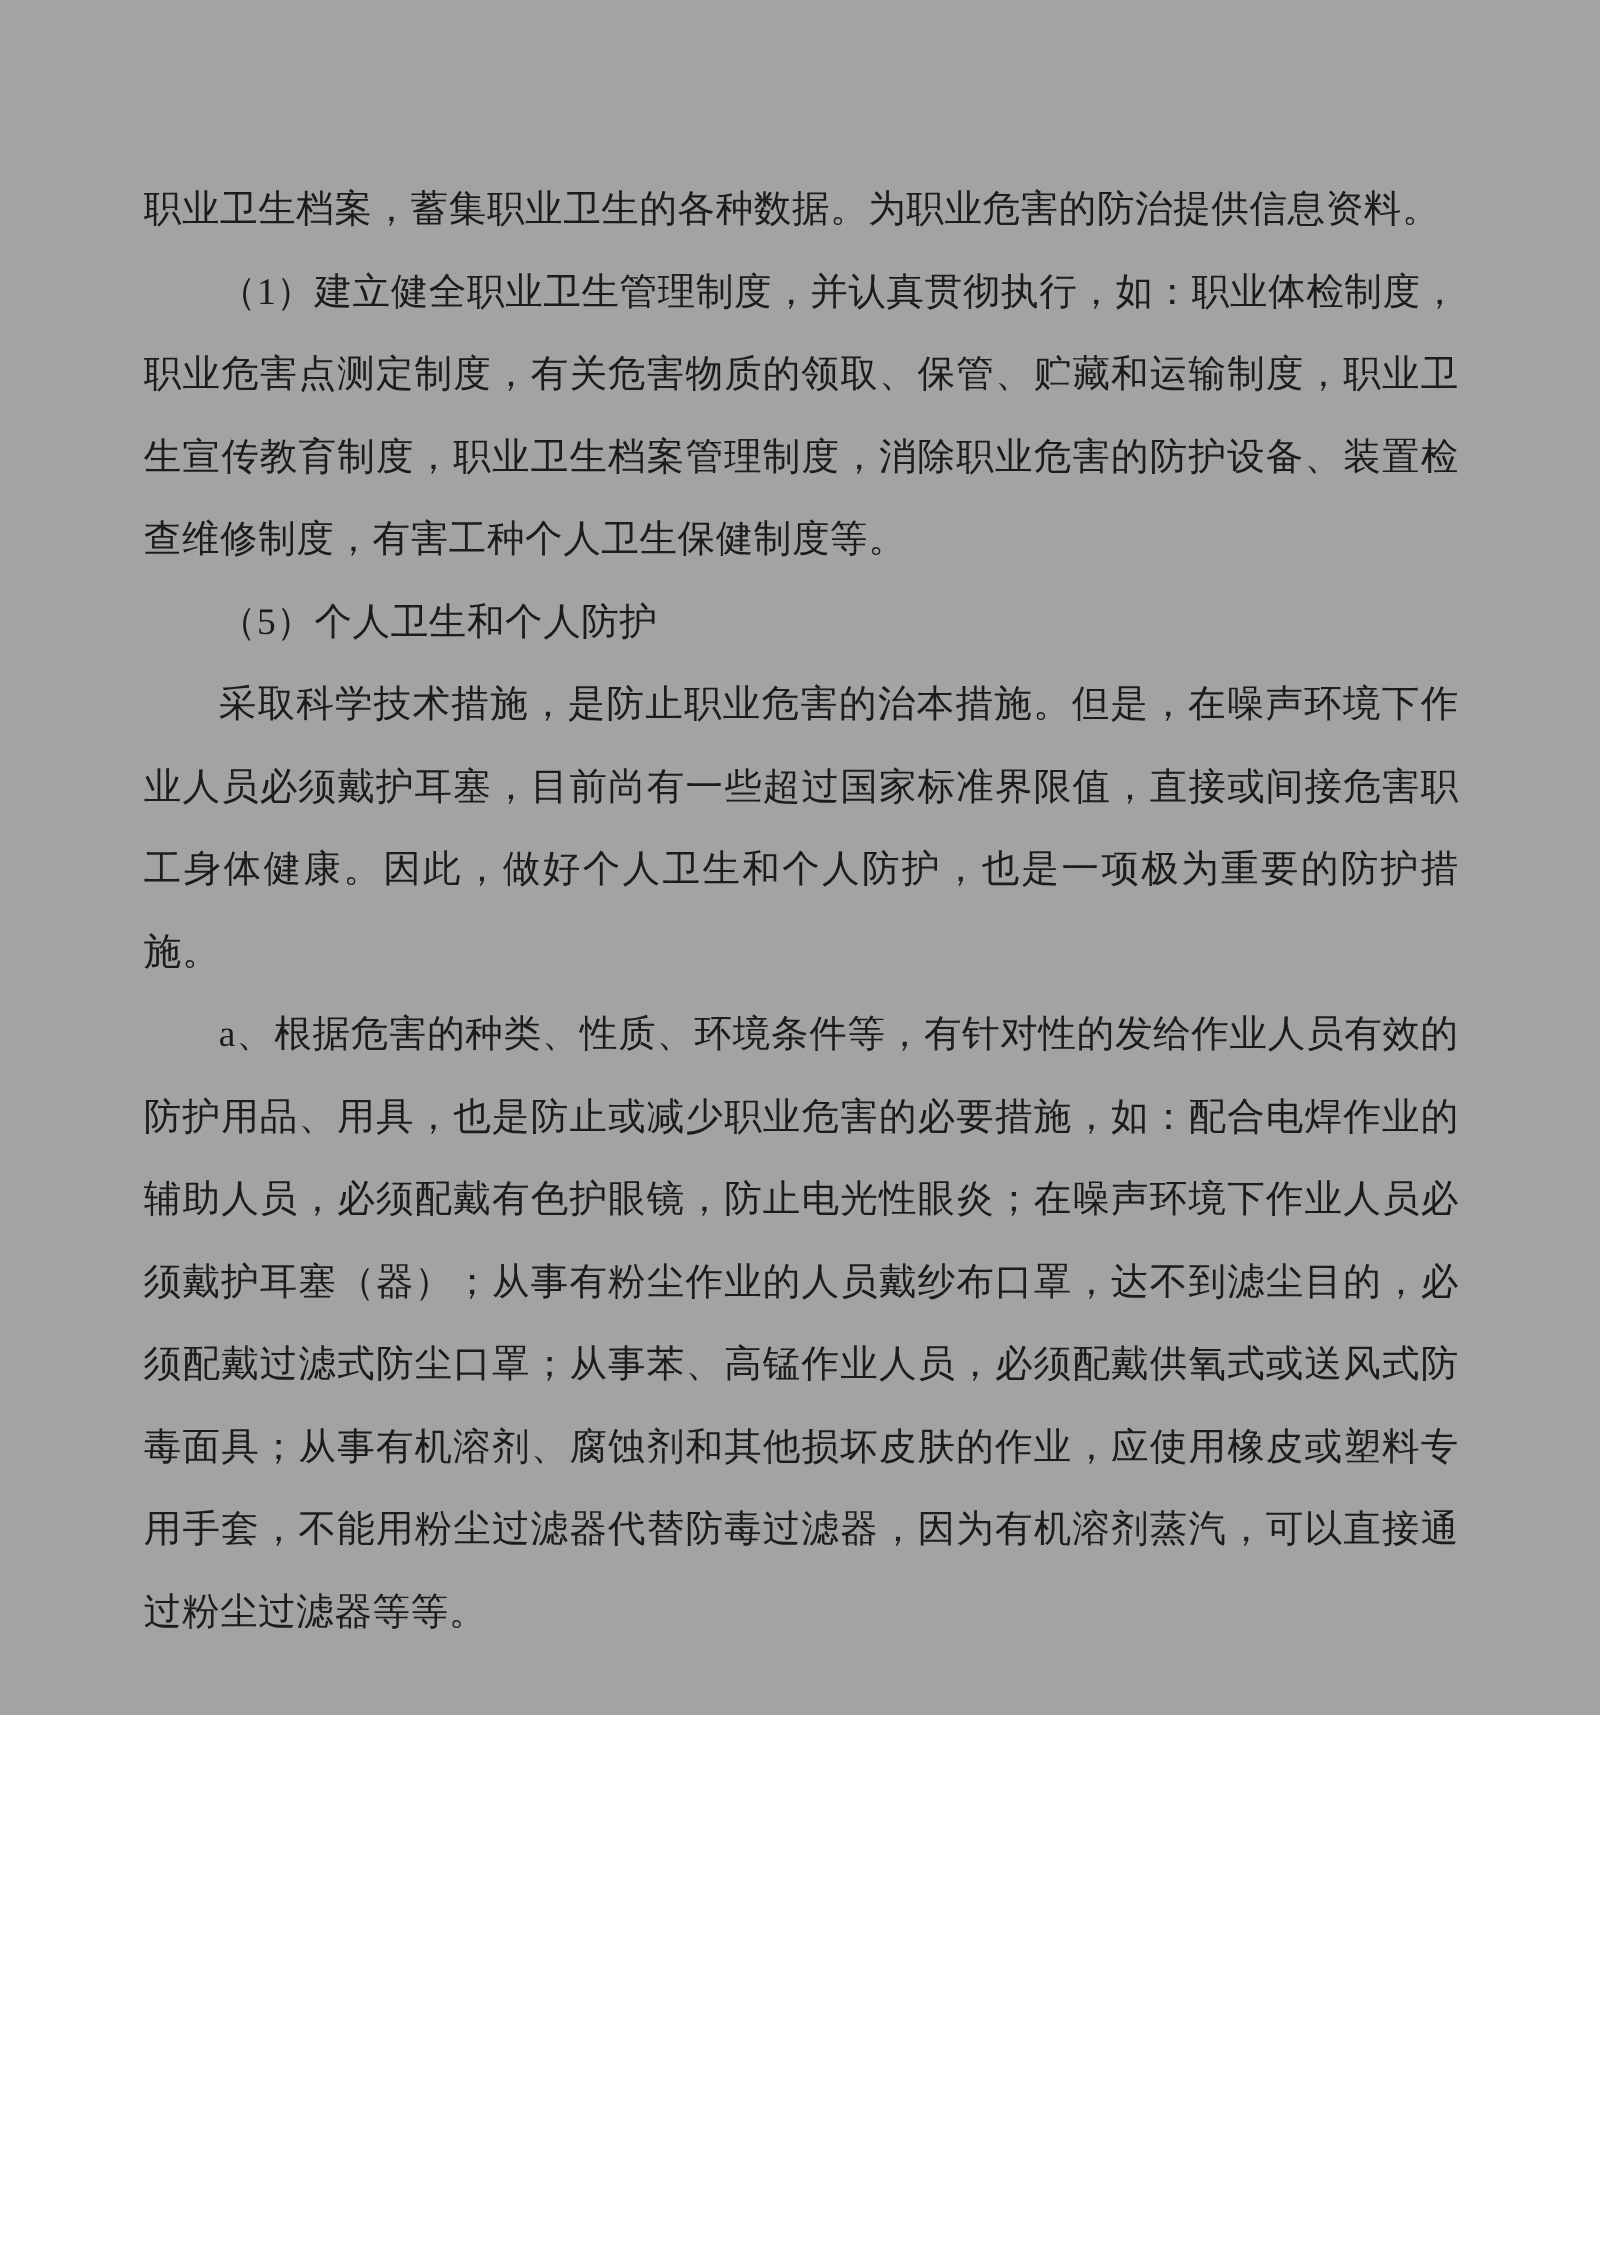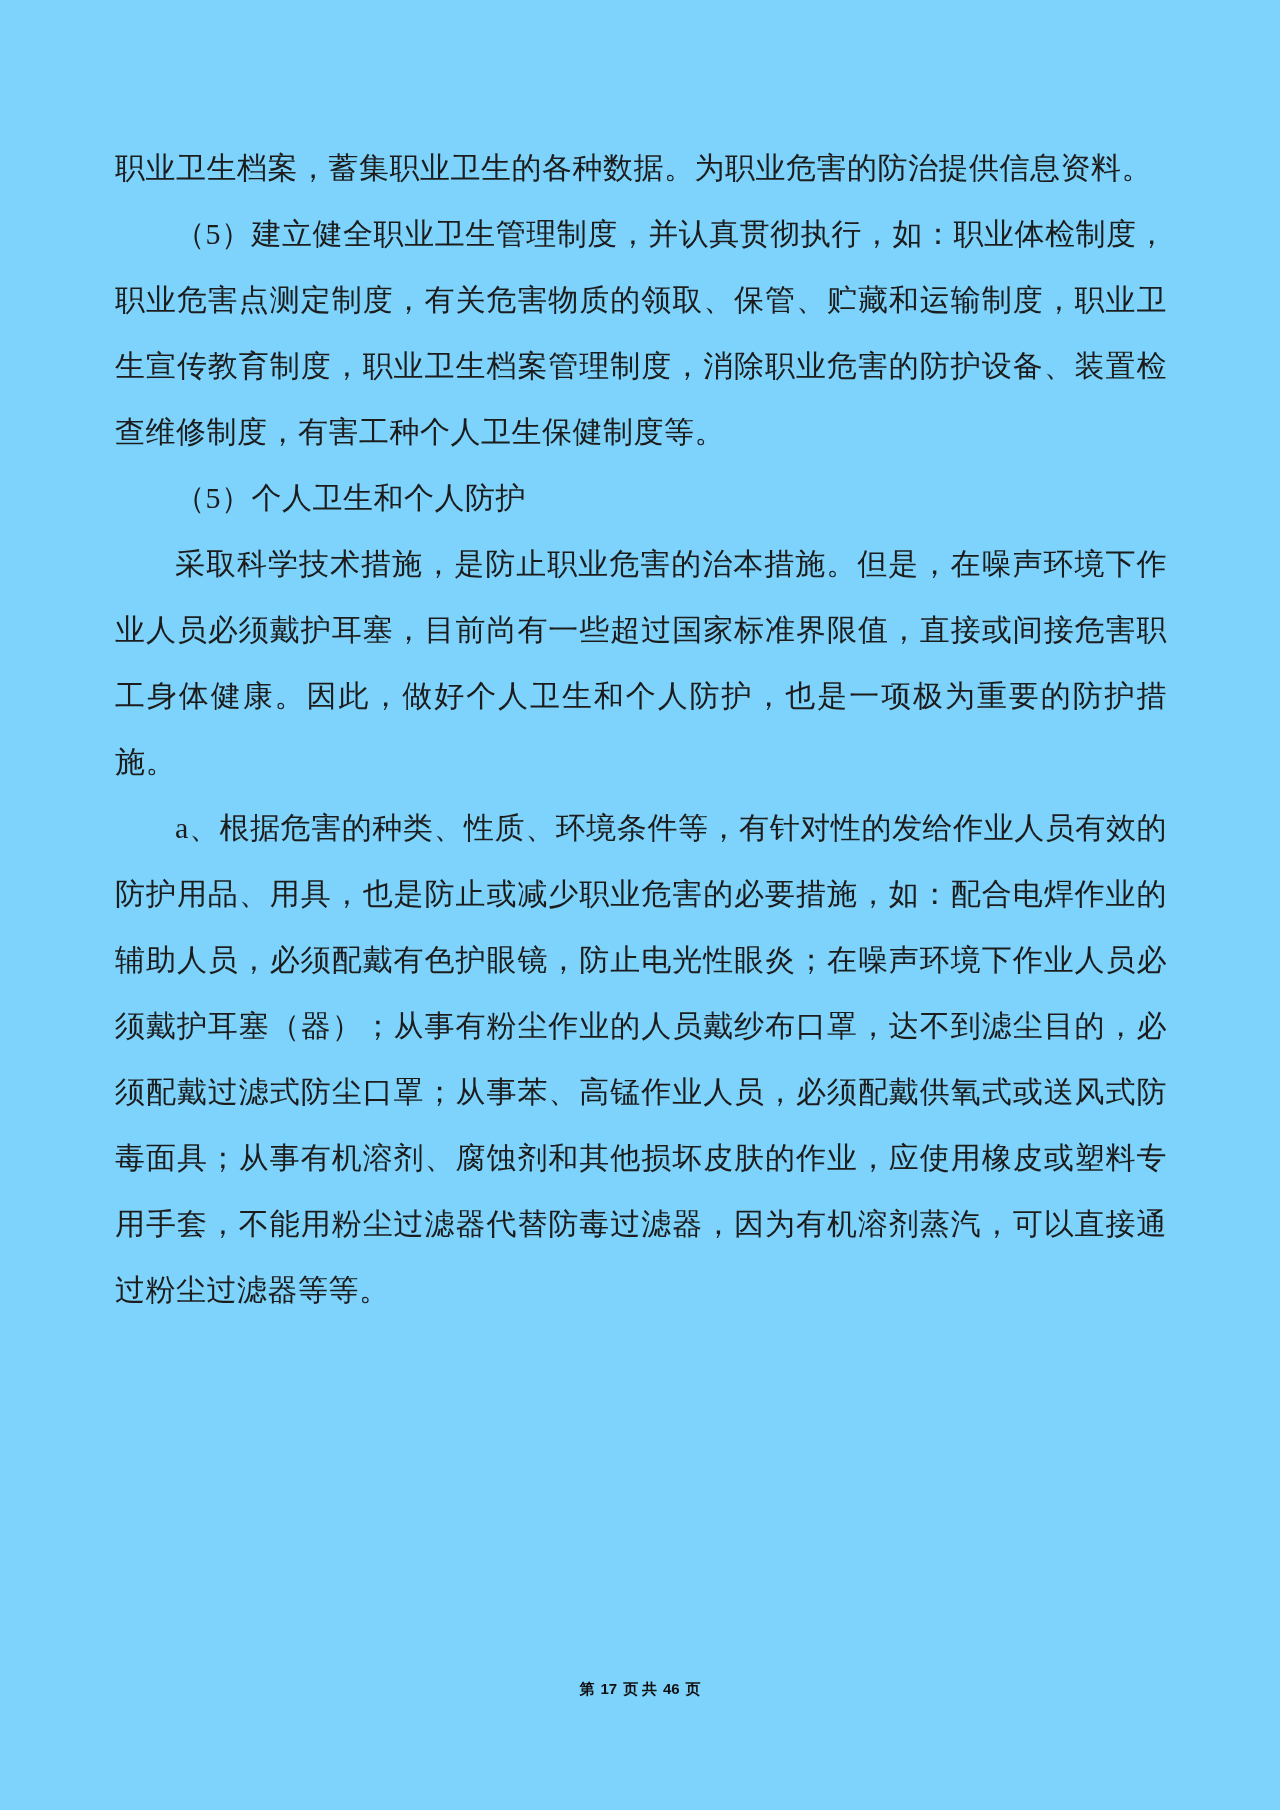--- a/index.html
+++ b/index.html
@@ -3,22 +3,22 @@
 <meta charset="utf-8">
 <style>
   html, body {
     margin: 0;
     padding: 0;
     background: #ffffff;
   }
   .page {
     position: relative;
     width: 1280px;
-    height: 1810px;
-    background: #7dd3fc;
+    height: 1372px;
+    background: #a3a3a3;
     overflow: hidden;
     font-family: "Liberation Serif", "DejaVu Serif", serif;
     color: #1c1c1c;
   }
   .doc-body {
     position: absolute;
     left: 115px;
     top: 135px;
     width: 1052px;
     font-size: 30px;
@@ -53,21 +53,21 @@
     font-weight: 700;
   }
 </style>
 </head>
 <body>
 
 <div class="page">
 
   <div class="doc-body">
     <p class="para">职业卫生档案，蓄集职业卫生的各种数据。为职业危害的防治提供信息资料。</p>
-    <p class="para indent">（5）建立健全职业卫生管理制度，并认真贯彻执行，如：职业体检制度，职业危害点测定制度，有关危害物质的领取、保管、贮藏和运输制度，职业卫生宣传教育制度，职业卫生档案管理制度，消除职业危害的防护设备、装置检查维修制度，有害工种个人卫生保健制度等。</p>
+    <p class="para indent">（1）建立健全职业卫生管理制度，并认真贯彻执行，如：职业体检制度，职业危害点测定制度，有关危害物质的领取、保管、贮藏和运输制度，职业卫生宣传教育制度，职业卫生档案管理制度，消除职业危害的防护设备、装置检查维修制度，有害工种个人卫生保健制度等。</p>
     <p class="para indent">（5）个人卫生和个人防护</p>
     <p class="para indent">采取科学技术措施，是防止职业危害的治本措施。但是，在噪声环境下作业人员必须戴护耳塞，目前尚有一些超过国家标准界限值，直接或间接危害职工身体健康。因此，做好个人卫生和个人防护，也是一项极为重要的防护措施。</p>
     <p class="para indent">a、根据危害的种类、性质、环境条件等，有针对性的发给作业人员有效的防护用品、用具，也是防止或减少职业危害的必要措施，如：配合电焊作业的辅助人员，必须配戴有色护眼镜，防止电光性眼炎；在噪声环境下作业人员必须戴护耳塞（器）；从事有粉尘作业的人员戴纱布口罩，达不到滤尘目的，必须配戴过滤式防尘口罩；从事苯、高锰作业人员，必须配戴供氧式或送风式防毒面具；从事有机溶剂、腐蚀剂和其他损坏皮肤的作业，应使用橡皮或塑料专用手套，不能用粉尘过滤器代替防毒过滤器，因为有机溶剂蒸汽，可以直接通过粉尘过滤器等等。</p>
   </div>
 
   <div class="page-footer">
     <span>第</span><span class="num">17</span><span>页 共</span><span class="num">46</span><span>页</span>
   </div>
 
 </div>

